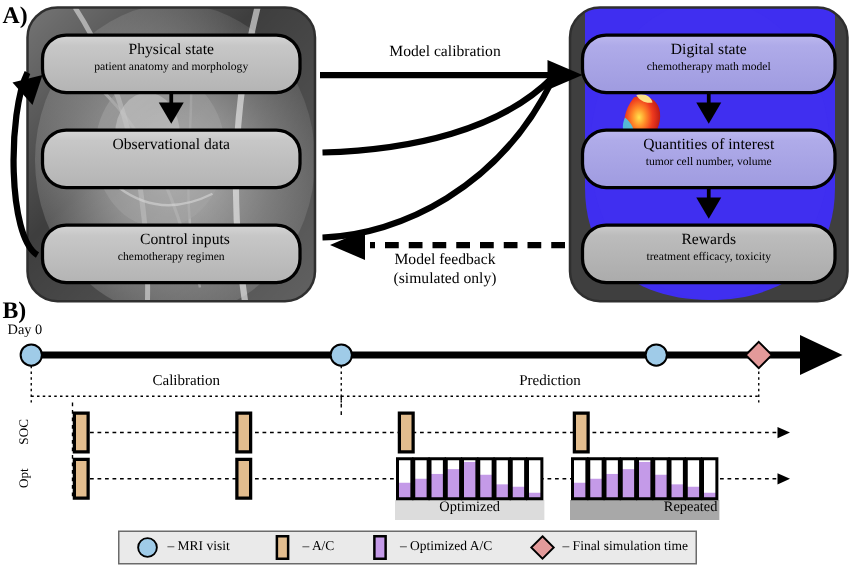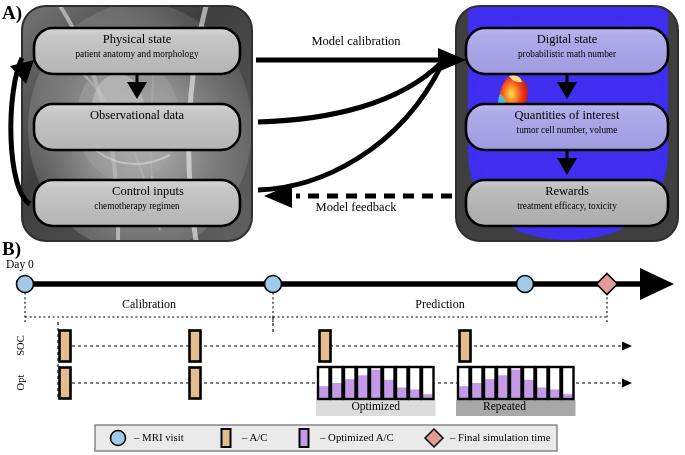--- a/index.html
+++ b/index.html
@@ -321,39 +321,40 @@
 
   <div class="txt ttl" style="left:36px;top:33px;width:202px;">Physical state</div>
   <div class="txt sub" style="left:36px;top:50px;width:202px;">patient anatomy and morphology</div>
 
   <div class="txt ttl" style="left:36px;top:109px;width:202px;">Observational data</div>
 
   <div class="txt ttl" style="left:36px;top:185px;width:202px;padding-left:11px;">Control inputs</div>
   <div class="txt sub" style="left:36px;top:202px;width:202px;">chemotherapy regimen</div>
 
   <div class="txt ttl" style="left:468px;top:33px;width:198px;">Digital state</div>
-  <div class="txt sub" style="left:468px;top:50px;width:198px;">probabilistic math number</div>
+  <div class="txt sub" style="left:468px;top:50px;width:198px;">chemotherapy math model</div>
 
   <div class="txt ttl" style="left:468px;top:109px;width:198px;">Quantities of interest</div>
   <div class="txt sub" style="left:468px;top:126px;width:198px;">tumor cell number, volume</div>
 
   <div class="txt ttl" style="left:468px;top:185px;width:198px;font-family:Liberation Serif, serif;">Rewards</div>
   <div class="txt sub" style="left:468px;top:202px;width:198px;">treatment efficacy, toxicity</div>
 
   <div class="midlabel" style="left:258px;top:34px;width:196px;">Model calibration</div>
   <div class="midlabel" style="left:258px;top:200px;width:196px;">Model feedback</div>
+  <div class="midlabel" style="left:258px;top:215px;width:196px;">(simulated only)</div>
 
   <div class="day0" style="left:6px;top:258px;">Day 0</div>
 
   <div class="tl-label" style="left:355px;top:297px;width:170px;">Prediction</div>
   <div class="tl-label" style="left:64px;top:297px;width:170px;">Calibration</div>
 
   <div class="rowlab" style="left:-2px;top:340px;width:44px;text-align:center;">SOC</div>
   <div class="rowlab" style="left:-2px;top:377px;width:44px;text-align:center;">Opt</div>
 
   <div class="grplab" id="grp0lab" style="top: 400px; left: 316px; width: 119.5px;">Optimized</div>
-  <div class="grplab" id="grp1lab" style="top: 400px; left: 456px; width: 97px;">Repeated</div>
+  <div class="grplab" id="grp1lab" style="top: 400px; left: 456px; width: 97px; padding-left: 48px;">Repeated</div>
 
   <div class="leg-txt" style="left:134px;top:431px;">– MRI visit</div>
   <div class="leg-txt" style="left:242px;top:431px;">– A/C</div>
   <div class="leg-txt" style="left:320px;top:431px;">– Optimized A/C</div>
   <div class="leg-txt" style="left:450px;top:431px;">– Final simulation time</div>
 </div>
 
 </body></html>

